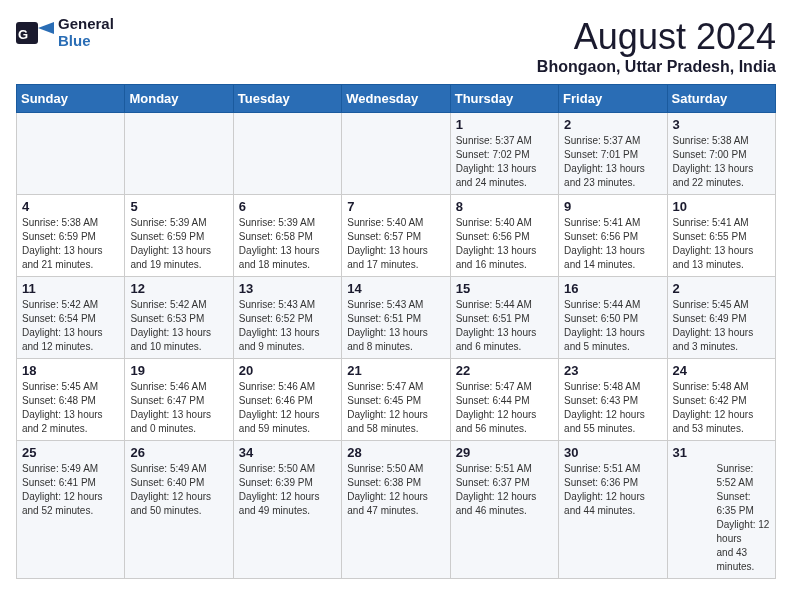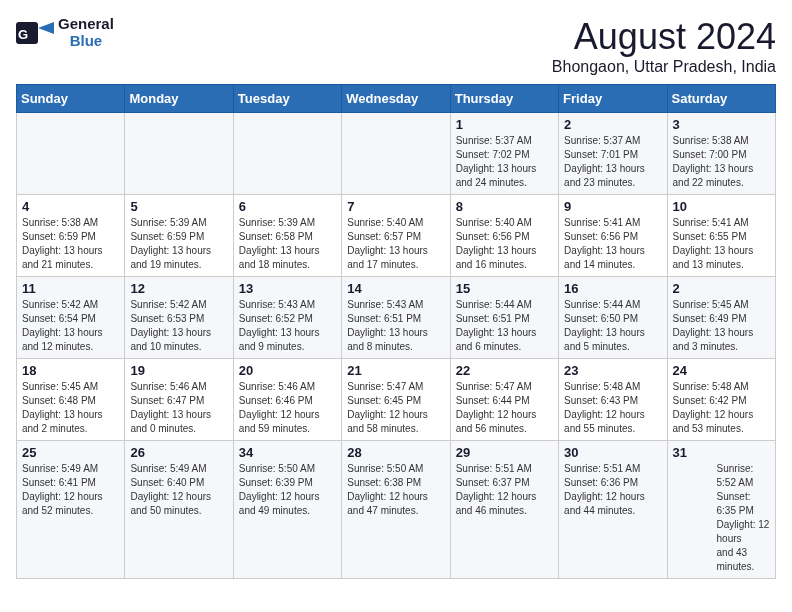--- a/index.html
+++ b/index.html
@@ -25,21 +25,21 @@
       text-align: right;
     }
     .month-title {
       font-size: 36px;
       font-weight: normal;
       color: #1a1a2e;
     }
     .location {
       font-size: 16px;
       color: #1a1a2e;
-      font-weight: normal;
+      font-weight: bold;
     }
     table {
       width: 100%;
       border-collapse: collapse;
       font-size: 11px;
       padding-left: 34px;
     }
     thead tr th {
       background-color: #2a6db5;
       color: #fff;
@@ -84,21 +84,21 @@
 <div class="header-section">
   <div class="logo">
     <div style="display:flex;align-items:center;gap:4px;">
       <svg width="38" height="30" viewBox="0 0 38 30">
         <rect x="0" y="4" width="22" height="22" rx="3" fill="#1a1a2e"></rect>
         <text x="2" y="21" font-size="13" font-weight="bold" fill="white" font-family="Arial">G</text>
         <polygon points="22,10 38,4 38,16" fill="#2a6db5"></polygon>
       </svg>
       <div>
         <div style="font-size:15px;font-weight:bold;color:#1a1a2e;line-height:1.1;">General</div>
-        <div style="font-size:15px;font-weight:bold;color:#2a6db5;line-height:1.1;text-align:center;">Blue</div>
+        <div style="font-size:15px;font-weight:bold;color:#2a6db5;line-height:1.1;">Blue</div>
       </div>
     </div>
   </div>
   <div class="title-area">
     <div class="month-title">August 2024</div>
     <div class="location">Bhongaon, Uttar Pradesh, India</div>
   </div>
 </div>
 
 <table>

